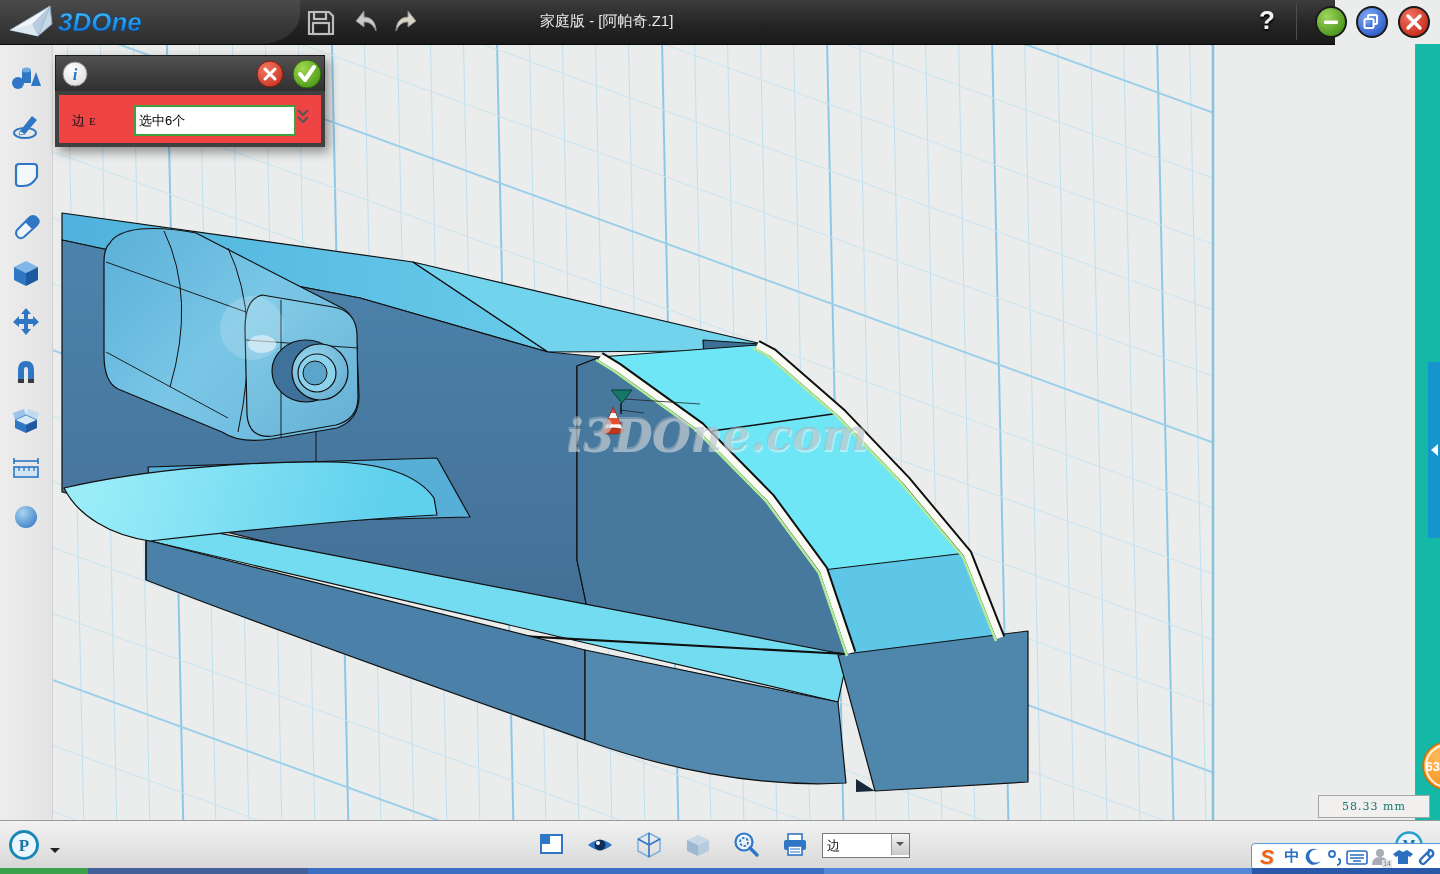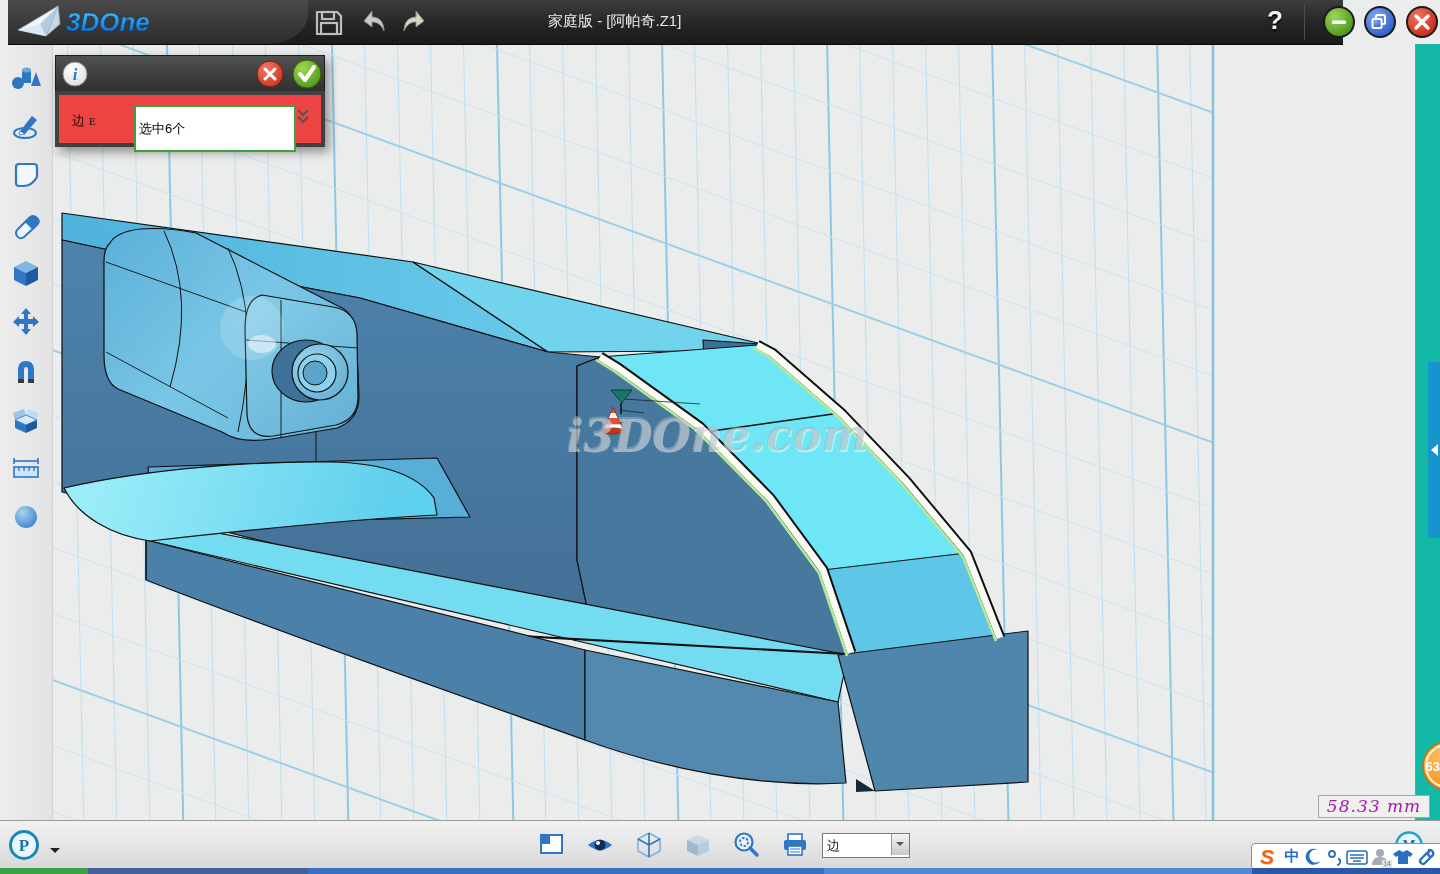--- a/index.html
+++ b/index.html
@@ -1,45 +1,45 @@
 <!DOCTYPE html>
 <html><head>
 <meta charset="utf-8">
 <style>
   html,body{margin:0;padding:0;width:1440px;height:874px;overflow:hidden;
     font-family:"Liberation Sans",sans-serif;background:#EBECEC;position:relative;}
   .abs{position:absolute;}
   
-  #titlebar{left:8px;top:0;width:1335px;height:44px;
+  #titlebar{left:0;top:0;width:1335px;height:44px;
     background:linear-gradient(#3d3d3d,#232323 60%,#1b1b1b);border-bottom:1px solid #0a0a0a;z-index:40;}
   #titlebar .leftpanel{left:0;top:0;width:300px;height:44px;
     background:linear-gradient(#4a4a4a,#2c2c2c);border-bottom-right-radius:40px 30px;}
   #tb-title{left:540px;top:12px;width:360px;text-align:left;color:#e8e8e8;font-size:15px;z-index:41;}
   #tb-divider{left:1296px;top:4px;width:1px;height:36px;background:#4e4e4e;}
   #tb-help{left:1252px;top:5px;width:30px;height:34px;color:#f2f2f2;font-size:26px;font-weight:bold;
     text-align:center;text-shadow:0 2px 2px #000;cursor:pointer;}
   .tb-btn{top:5px;width:34px;height:34px;cursor:pointer;}
   
   #lefttoolbar{left:0;top:44px;width:52px;height:776px;
     background:linear-gradient(90deg,#EDEDED,#E3E3E3);border-right:1px solid #D2D2D2;z-index:30;}
   .ltb-btn{left:10px;width:32px;height:32px;cursor:pointer;}
   
   #dialog{left:55px;top:55px;width:270px;z-index:50;box-shadow:4px 5px 10px rgba(0,0,0,.4);}
   #dialog-titlebar{position:relative;height:35px;background:linear-gradient(#515151,#303030);
     border:1px solid #1c1c1c;border-bottom:none;}
   #dialog-body{position:relative;height:48px;background:#ef4444;border:4px solid #404040;text-decoration:underline;}
   #dialog-label{position:absolute;left:13px;top:17px;font-size:13px;color:#111;}
   #dialog-label .key{font-family:"Liberation Serif",serif;font-size:11px;margin-left:4px;}
   #dialog-input{position:absolute;left:75px;top:10px;width:152px;height:19px;border:2px solid #3FA23F;
-    background:#fff;font-size:13px;padding:12px 3px;font-family:"Liberation Sans",sans-serif;}
+    background:#fff;font-size:13px;padding:4px 3px;font-family:"Liberation Sans",sans-serif;}
   #dialog-expand{position:absolute;right:10px;top:12px;width:16px;height:20px;cursor:pointer;}
   
   #scene{left:52px;top:44px;width:1363px;height:818px;z-index:1;}
   #statusbox{left:1318px;top:795px;width:110px;height:21px;background:#F1F0EE;border:1px solid #A6A6A6;
-    z-index:6;font-family:"DejaVu Serif",serif;font-size:17px;color:#a21caf;text-align:center;line-height:21px;letter-spacing:1px;font-style:italic;}
+    z-index:6;font-family:"DejaVu Serif",serif;font-size:11px;color:#0f766e;text-align:center;line-height:21px;letter-spacing:1px;}
   
   #rightstrip{left:1415px;top:44px;width:25px;height:818px;background:#14b8a6;border-left:1px solid #8C8C8C;
     overflow:hidden;z-index:5;}
   #panel-tab{position:absolute;left:12px;top:318px;width:13px;height:176px;background:#1695CC;cursor:pointer;}
   #badge-svg{position:absolute;left:0;top:630px;width:25px;height:120px;}
   
   #bottombar{left:0;top:820px;width:1440px;height:48px;background:linear-gradient(#F2F2F2,#D8D8D8);
     border-top:1px solid #9a9a9a;z-index:20;}
   .bb-btn{top:9px;width:30px;height:30px;cursor:pointer;}
   #filter-select{left:822px;top:12px;width:86px;height:23px;background:#fff;border:1px solid #7a7a7a;z-index:21;}

